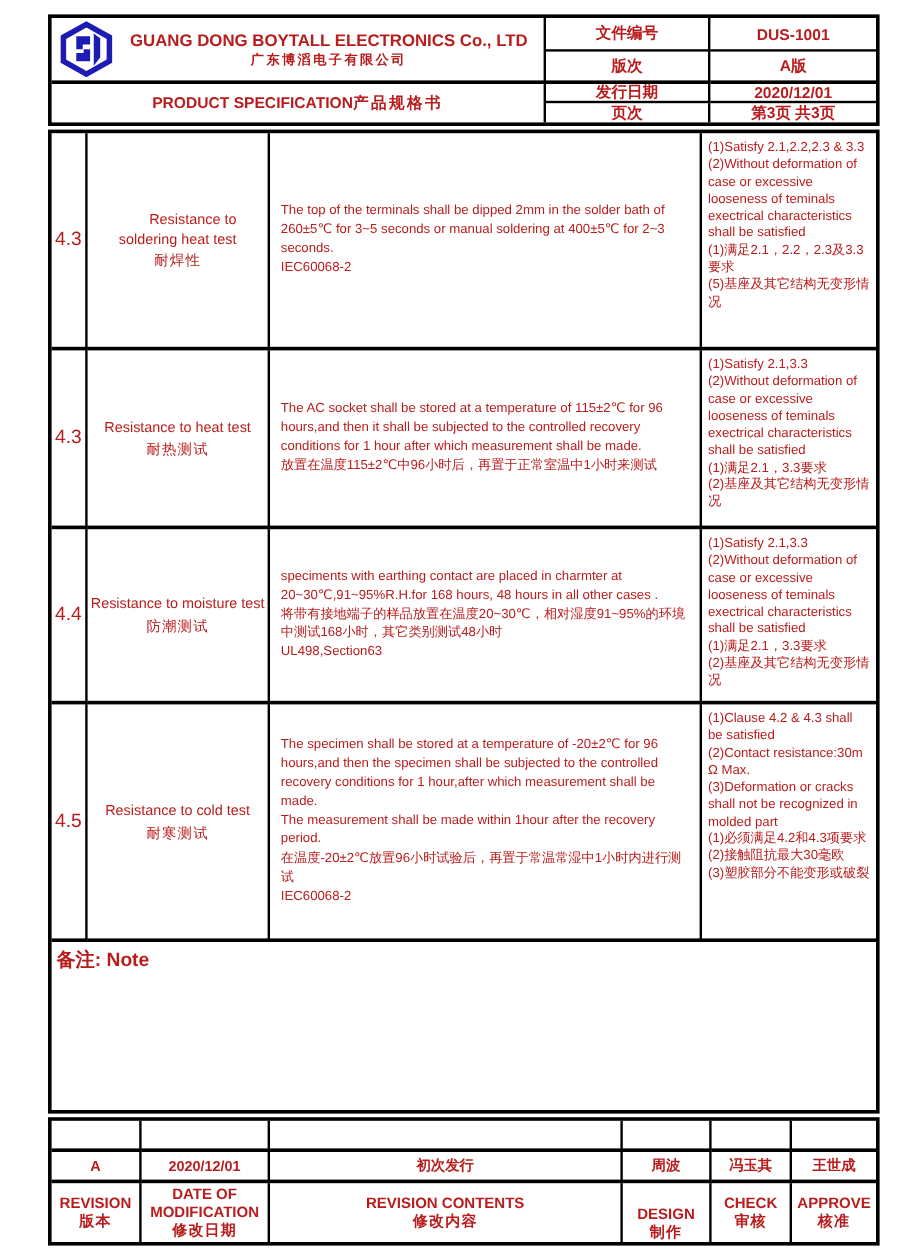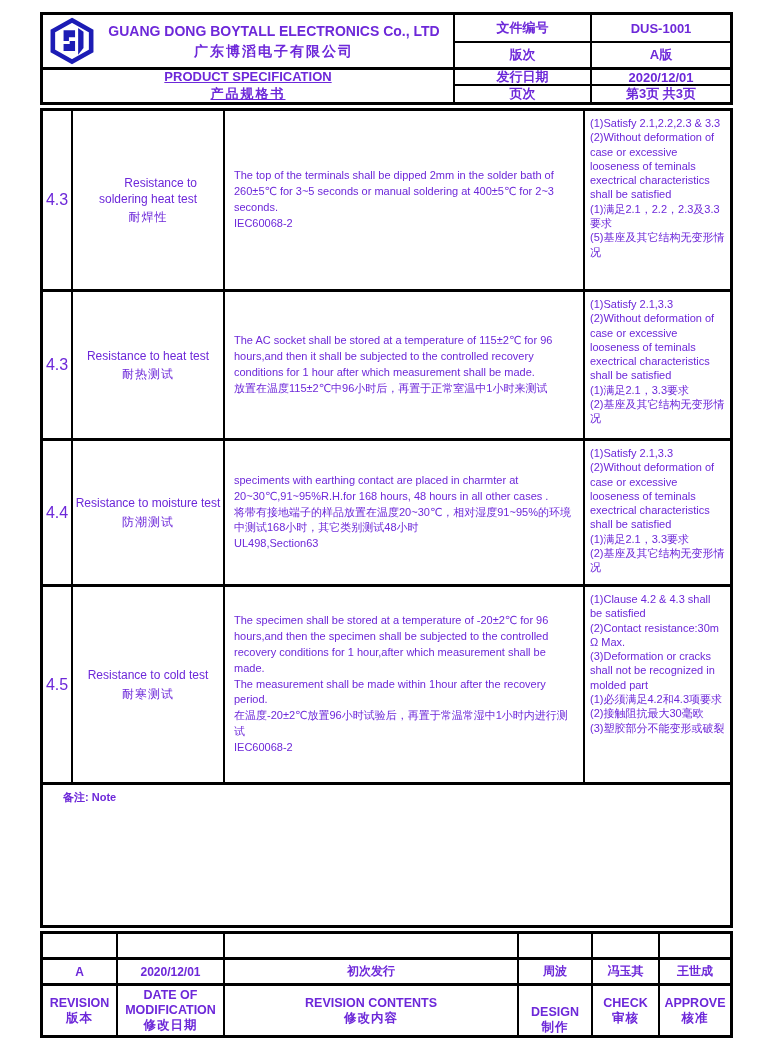--- a/index.html
+++ b/index.html
@@ -1,51 +1,51 @@
 <!DOCTYPE html>
 <html><head>
 <meta charset="utf-8">
 <style>
   html,body{margin:0;padding:0;background:#e8e8e8;}
   .page{position:relative;width:770px;height:1047px;background:#ffffff;
-        font-family:"Liberation Sans","DejaVu Sans",sans-serif;color:#6d28d9;overflow:hidden;}
+        font-family:"Liberation Sans","DejaVu Sans",sans-serif;color:#b91c1c;overflow:hidden;}
   .tbl{position:absolute;border:3px solid #000;display:grid;box-sizing:border-box;background:#fff;}
   .c{border-right:2px solid #000;border-bottom:2px solid #000;box-sizing:border-box;
      display:flex;align-items:center;justify-content:center;text-align:center;overflow:hidden;}
   .no-r{border-right:none;}
   .no-b{border-bottom:none;}
   .rb{border-bottom-width:3px;}
 
   
   #header-tbl{left:40px;top:12px;width:693px;height:93px;
               grid-template-columns:412px 137px 138px;
               grid-template-rows:28px 27px 16px 16px;}
   .company-cell{grid-column:1;grid-row:1/3;justify-content:flex-start;padding-left:6px;}
   .company-text{flex:1;text-align:center;line-height:1.45;}
   .company-en{font-weight:700;font-size:14px;}
-  .company-cn{font-weight:700;font-size:14px;letter-spacing:2px;}
-  .title-cell{grid-column:1;grid-row:3/5;flex-direction:column;line-height:1.3;text-decoration:underline;}
+  .company-cn{font-weight:700;font-size:11px;letter-spacing:2px;}
+  .title-cell{grid-column:1;grid-row:3/5;flex-direction:row;line-height:1.3;}
   .doc-title-en{font-weight:700;font-size:13px;}
   .doc-title-cn{font-weight:700;font-size:13px;letter-spacing:2px;}
   .hcell{font-weight:700;font-size:13px;}
 
   
   #spec-tbl{left:40px;top:108px;width:693px;height:820px;
             grid-template-columns:30px 152px 360px 145px;
             grid-template-rows:181px 149px 146px 198px 140px;}
   .no-cell{font-size:16px;}
   .name-cell{flex-direction:column;font-size:12px;line-height:1.35;padding:2px;}
   .name-en{white-space:pre-line;}
   .name-cn{margin-top:2px;letter-spacing:1px;}
   .desc-cell{flex-direction:column;align-items:flex-start;justify-content:center;
              text-align:left;padding:6px 9px;font-size:11px;line-height:1.45;}
   .desc-cell div{margin:0;}
   .req-cell{display:block;text-align:left;padding:5px 5px;font-size:11px;line-height:1.3;}
-  .note-cell{grid-column:1/-1;display:block;text-align:left;padding:5px 20px;
-             font-weight:700;font-size:11px;}
+  .note-cell{grid-column:1/-1;display:block;text-align:left;padding:5px 4px;
+             font-weight:700;font-size:16px;}
 
   
   #rev-tbl{left:40px;top:931px;width:693px;height:107px;
            grid-template-columns:75px 107px 294px 74px 67px 70px;
            grid-template-rows:26px 26px 49px;}
   .rev-entry{font-weight:700;font-size:12px;}
   .rev-head{flex-direction:column;font-weight:700;font-size:12.5px;line-height:1.2;}
   .rev-head .cn{letter-spacing:1px;}
 
   .logo{width:46px;height:48px;flex:0 0 auto;}

